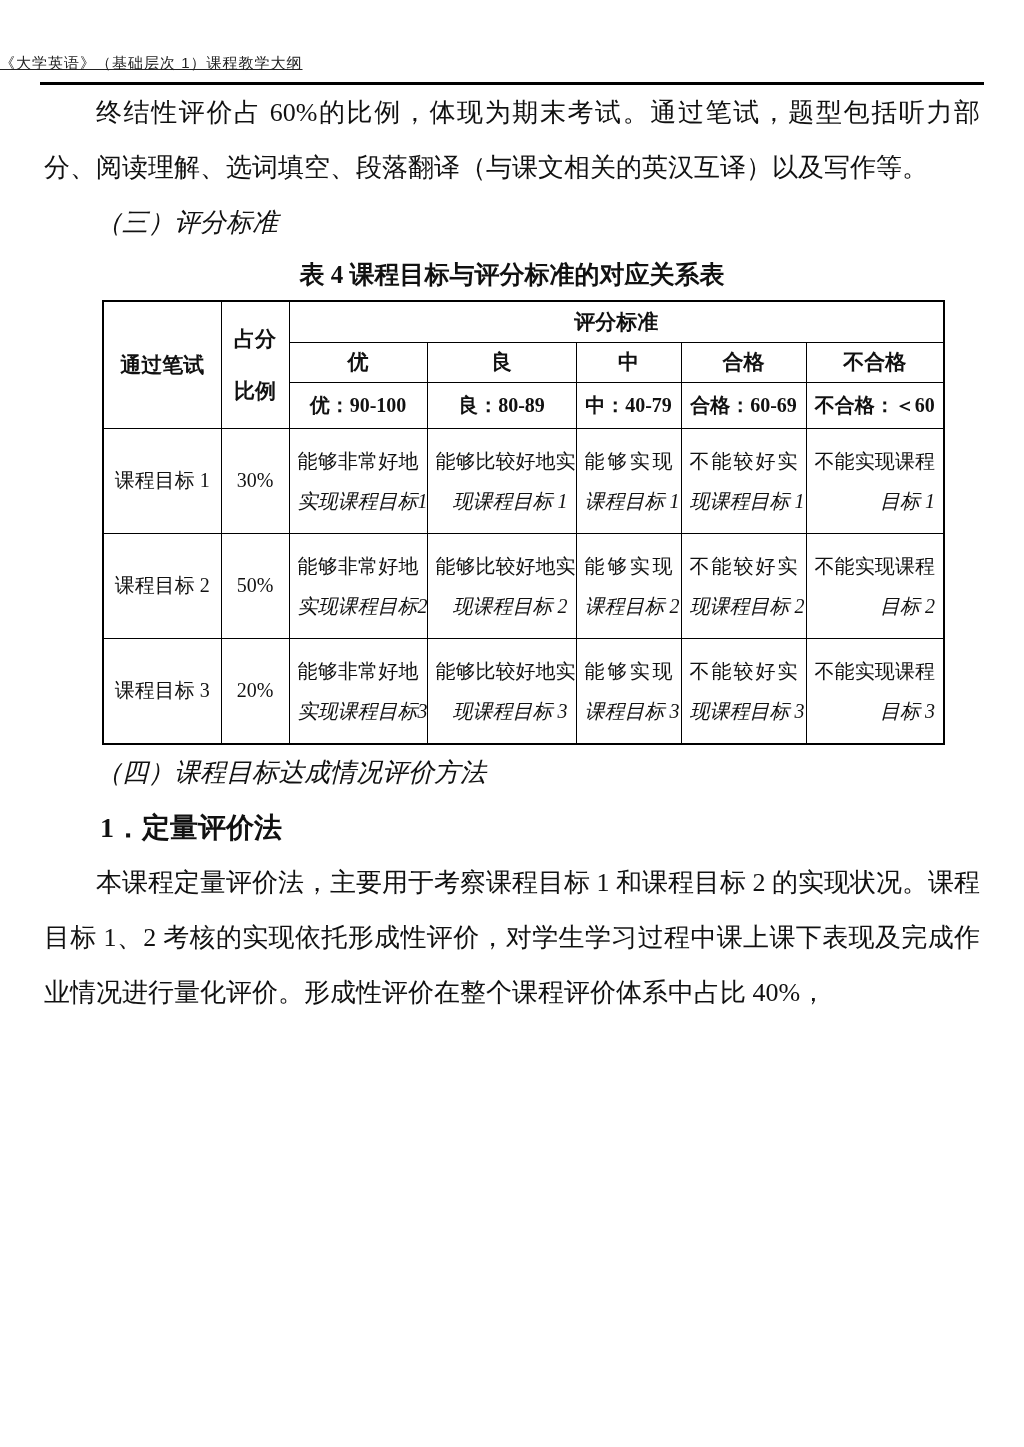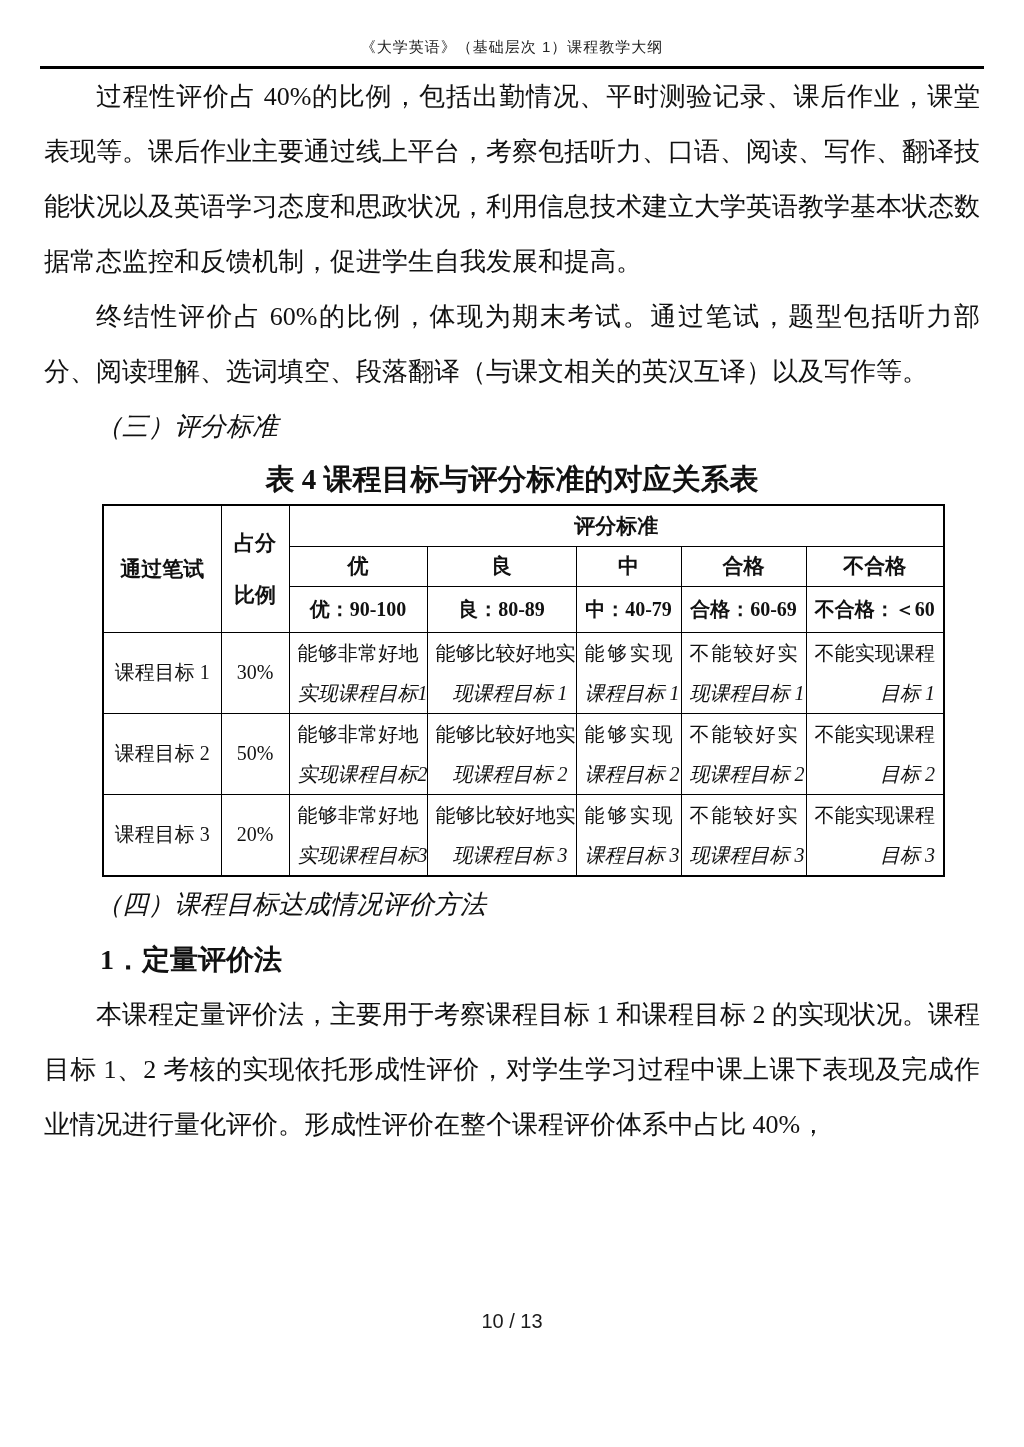--- a/index.html
+++ b/index.html
@@ -9,26 +9,26 @@
   }
   body {
     width: 1024px;
     height: 1447px;
     position: relative;
     overflow: hidden;
     font-family: "Liberation Serif", "DejaVu Serif", serif;
     color: #111111;
   }
   .doc-header {
-    padding-top: 38px;
-    text-align: center;
+    padding-top: 54px;
     font-family: "Liberation Sans", "DejaVu Sans", sans-serif;
     font-size: 15px;
     color: #222222;
     letter-spacing: 1px;
+    text-decoration: underline;
   }
   .header-rule {
     margin: 9px 40px 0 40px;
     border-top: 3px solid #000000;
     height: 0;
   }
   .content {
     padding: 0 44px;
   }
   p { margin: 0; }
@@ -43,21 +43,21 @@
     line-height: 55px;
     font-style: italic;
   }
   .bold-heading {
     font-size: 28px;
     font-weight: bold;
     line-height: 55px;
     text-indent: 2em;
   }
   .table-title {
-    font-size: 29px;
+    font-size: 25px;
     font-weight: bold;
     text-align: center;
     line-height: 50px;
   }
   table.grading {
     border-collapse: collapse;
     table-layout: fixed;
     width: 841px;
     margin-left: 58px;
     border: 2px solid #000000;
@@ -77,21 +77,21 @@
     font-weight: bold;
     font-size: 21px;
   }
   .range-cell {
     font-weight: bold;
     font-size: 20px;
     white-space: nowrap;
   }
   .weight-head div { line-height: 52px; }
   .goal-cell, .weight-cell { font-size: 20px; }
-  .desc-cell { padding: 0 8px !important; font-size: 20px; }
+  .desc-cell { padding: 12px 8px !important; font-size: 20px; }
   .desc-cell .l1 {
     line-height: 40px;
     white-space: nowrap;
     text-align: justify;
     text-align-last: justify;
   }
   .desc-cell .l2 {
     line-height: 40px;
     white-space: nowrap;
     text-align: right;
@@ -113,21 +113,20 @@
 
 <div>
 
   <div class="doc-header">
     <span>《大学英语》（基础层次 1）课程教学大纲</span>
   </div>
   <div class="header-rule"></div>
 
   <div class="content">
 
-    <p class="body-text indent">过程性评价占 40%的比例，包括出勤情况、平时测验记录、课后作业，课堂表现等。课后作业主要通过线上平台，考察包括听力、口语、阅读、写作、翻译技能状况以及英语学习态度和思政状况，利用信息技术建立大学英语教学基本状态数据常态监控和反馈机制，促进学生自我发展和提高。</p>
     <p class="body-text indent">终结性评价占 60%的比例，体现为期末考试。通过笔试，题型包括听力部分、阅读理解、选词填空、段落翻译（与课文相关的英汉互译）以及写作等。</p>
 
     <p class="kaiti indent">（三）评分标准</p>
 
     <p class="table-title">表 4 课程目标与评分标准的对应关系表</p>
 
     <table class="grading">
       <colgroup>
         <col style="width:118px">
           <col style="width:68px">
@@ -237,17 +236,14 @@
         </tr>
       </tbody>
     </table>
 
     <p class="kaiti indent">（四）课程目标达成情况评价方法</p>
     <p class="bold-heading">1．定量评价法</p>
     <p class="body-text indent">本课程定量评价法，主要用于考察课程目标 1 和课程目标 2 的实现状况。课程目标 1、2 考核的实现依托形成性评价，对学生学习过程中课上课下表现及完成作业情况进行量化评价。形成性评价在整个课程评价体系中占比 40%，</p>
 
   </div>
 
-  <div class="page-footer">
-    <span>10 / 13</span>
-  </div>
 
 </div>
 
 </body></html>

